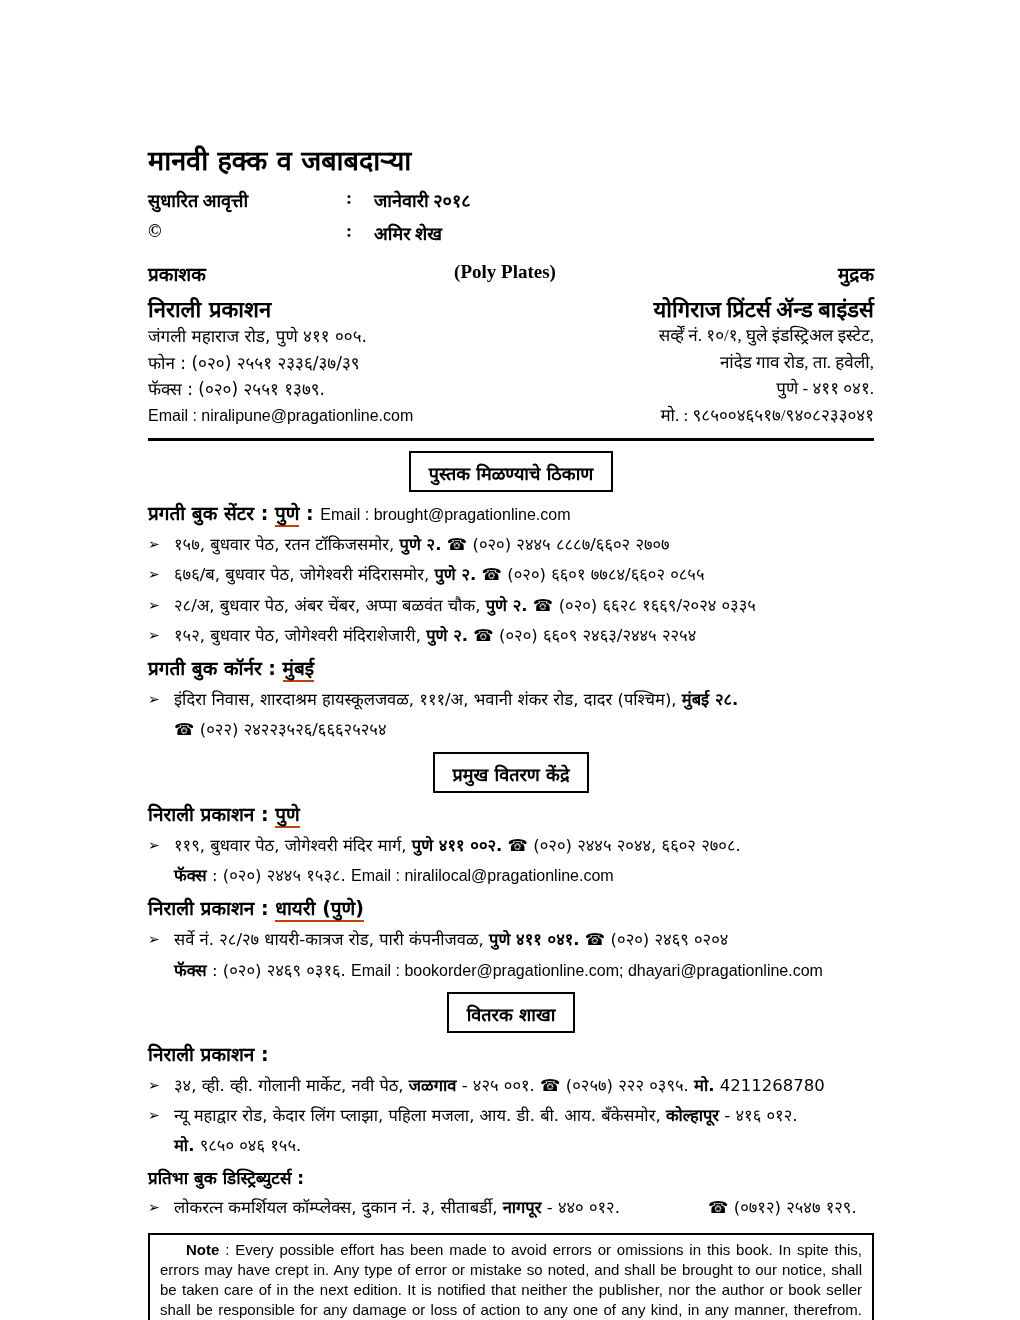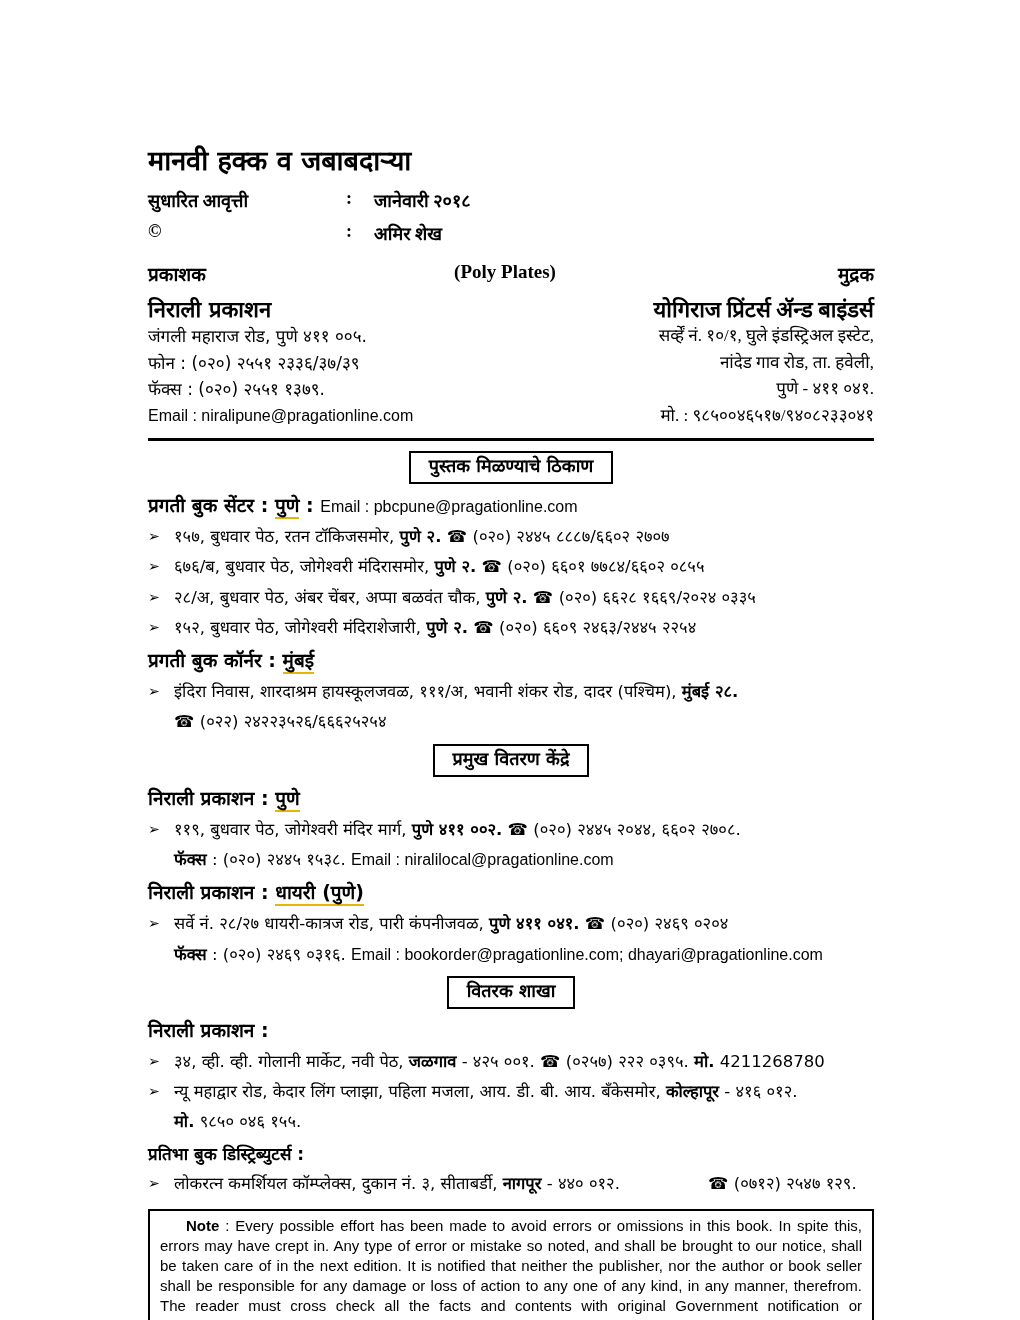--- a/index.html
+++ b/index.html
@@ -1,21 +1,21 @@
 <!DOCTYPE html>
 <html><head>
 <meta charset="utf-8">
 <style>
   html,body{margin:0;padding:0;background:#ffffff;}
   body{width:1020px;height:1320px;position:relative;color:#000;
        font-family:"DejaVu Sans","Liberation Sans",sans-serif;}
   .page{position:absolute;left:148px;top:146px;width:726px;}
 
   .b{font-weight:bold;text-align:right;}
-  .u{border-bottom:2px solid #eab308;padding-bottom:1px;}
+  .u{border-bottom:2px solid #c2410c;padding-bottom:1px;}
   .latin{font-family:"Liberation Sans",sans-serif;font-weight:normal;font-size:16px;}
   .gap{margin-left:88px;}
 
   h1{font-size:27px;font-weight:bold;margin:0 0 12px 0;line-height:1.1;}
 
   .metarow{display:flex;font-size:18px;font-weight:bold;margin:9px 0;font-family:Liberation Serif, serif;}
   .metalabel{width:198px;}
   .metacolon{width:28px;}
 
   .pubgrid{position:relative;display:flex;justify-content:space-between;margin-top:16px;}
@@ -24,21 +24,21 @@
   .pubcol{width:49%;}
   .pubcol.right{text-align:right;font-family:Liberation Serif, serif;}
   .colhead{font-size:19px;font-weight:bold;margin-bottom:6px;}
   .pubname{font-size:22px;font-weight:bold;}
   .addr{font-size:17px;line-height:1.58;}
   .addr.latin{font-size:16px;}
 
   .thickrule{border-top:3px solid #000;margin-top:8px;}
 
   .boxtitlewrap{text-align:center;margin:10px 0 6px 0;}
-  .boxtitle{display:inline-block;border:2px solid #000;padding:0 18px 5px 18px;
+  .boxtitle{display:inline-block;border:2px solid #000;padding:8px 18px 5px 18px;
             font-size:18px;font-weight:bold;}
 
   .heading{font-size:19px;font-weight:bold;margin:8px 0 4px 0;}
   .heading2{font-size:17px;font-weight:bold;margin:8px 0 2px 0;}
   .bullet{font-size:16.5px;margin:8px 0;padding-left:26px;position:relative;line-height:1.35;}
   .bullet .marker{position:absolute;left:0;top:1px;font-size:14px;}
   .plain{font-size:16.5px;margin:6px 0 6px 26px;line-height:1.35;}
 
   .notebox{border:2px solid #000;margin-top:14px;padding:5px 10px 7px 10px;}
   .notebox p{margin:0;font-family:"Liberation Sans",sans-serif;font-size:15px;
@@ -85,21 +85,21 @@
           <div class="addr">पुणे - ४११ ०४१.</div>
           <div class="addr">मो. : ९८५००४६५१७/९४०८२३३०४१</div>
         </div>
     </div>
   </div>
 
   <div class="thickrule"></div>
 
   <div id="blocks">
       <div class="boxtitlewrap"><span class="boxtitle">पुस्तक मिळण्याचे ठिकाण</span></div>
-      <div class="heading"><span class="b ">प्रगती बुक सेंटर : </span><span class="b u ">पुणे</span><span class="b "> : </span><span class="latin ">Email : pbcpune@pragationline.com</span></div>
+      <div class="heading"><span class="b ">प्रगती बुक सेंटर : </span><span class="b u ">पुणे</span><span class="b "> : </span><span class="latin ">Email : brought@pragationline.com</span></div>
       <div class="bullet"><span class="marker">➢</span><span>१५७, बुधवार पेठ, रतन टॉकिजसमोर, </span><span class="b ">पुणे २.</span><span> ☎ (०२०) २४४५ ८८८७/६६०२ २७०७</span></div>
       <div class="bullet"><span class="marker">➢</span><span>६७६/ब, बुधवार पेठ, जोगेश्वरी मंदिरासमोर, </span><span class="b ">पुणे २.</span><span> ☎ (०२०) ६६०१ ७७८४/६६०२ ०८५५</span></div>
       <div class="bullet"><span class="marker">➢</span><span>२८/अ, बुधवार पेठ, अंबर चेंबर, अप्पा बळवंत चौक, </span><span class="b ">पुणे २.</span><span> ☎ (०२०) ६६२८ १६६९/२०२४ ०३३५</span></div>
       <div class="bullet"><span class="marker">➢</span><span>१५२, बुधवार पेठ, जोगेश्वरी मंदिराशेजारी, </span><span class="b ">पुणे २.</span><span> ☎ (०२०) ६६०९ २४६३/२४४५ २२५४</span></div>
       <div class="heading"><span class="b ">प्रगती बुक कॉर्नर : </span><span class="b u ">मुंबई</span></div>
       <div class="bullet"><span class="marker">➢</span><span>इंदिरा निवास, शारदाश्रम हायस्कूलजवळ, १११/अ, भवानी शंकर रोड, दादर (पश्चिम), </span><span class="b ">मुंबई २८.</span></div>
       <div class="plain"><span>☎ (०२२) २४२२३५२६/६६६२५२५४</span></div>
       <div class="boxtitlewrap"><span class="boxtitle">प्रमुख वितरण केंद्रे</span></div>
       <div class="heading"><span class="b ">निराली प्रकाशन : </span><span class="b u ">पुणे</span></div>
       <div class="bullet"><span class="marker">➢</span><span>११९, बुधवार पेठ, जोगेश्वरी मंदिर मार्ग, </span><span class="b ">पुणे ४११ ००२.</span><span> ☎ (०२०) २४४५ २०४४, ६६०२ २७०८.</span></div>

